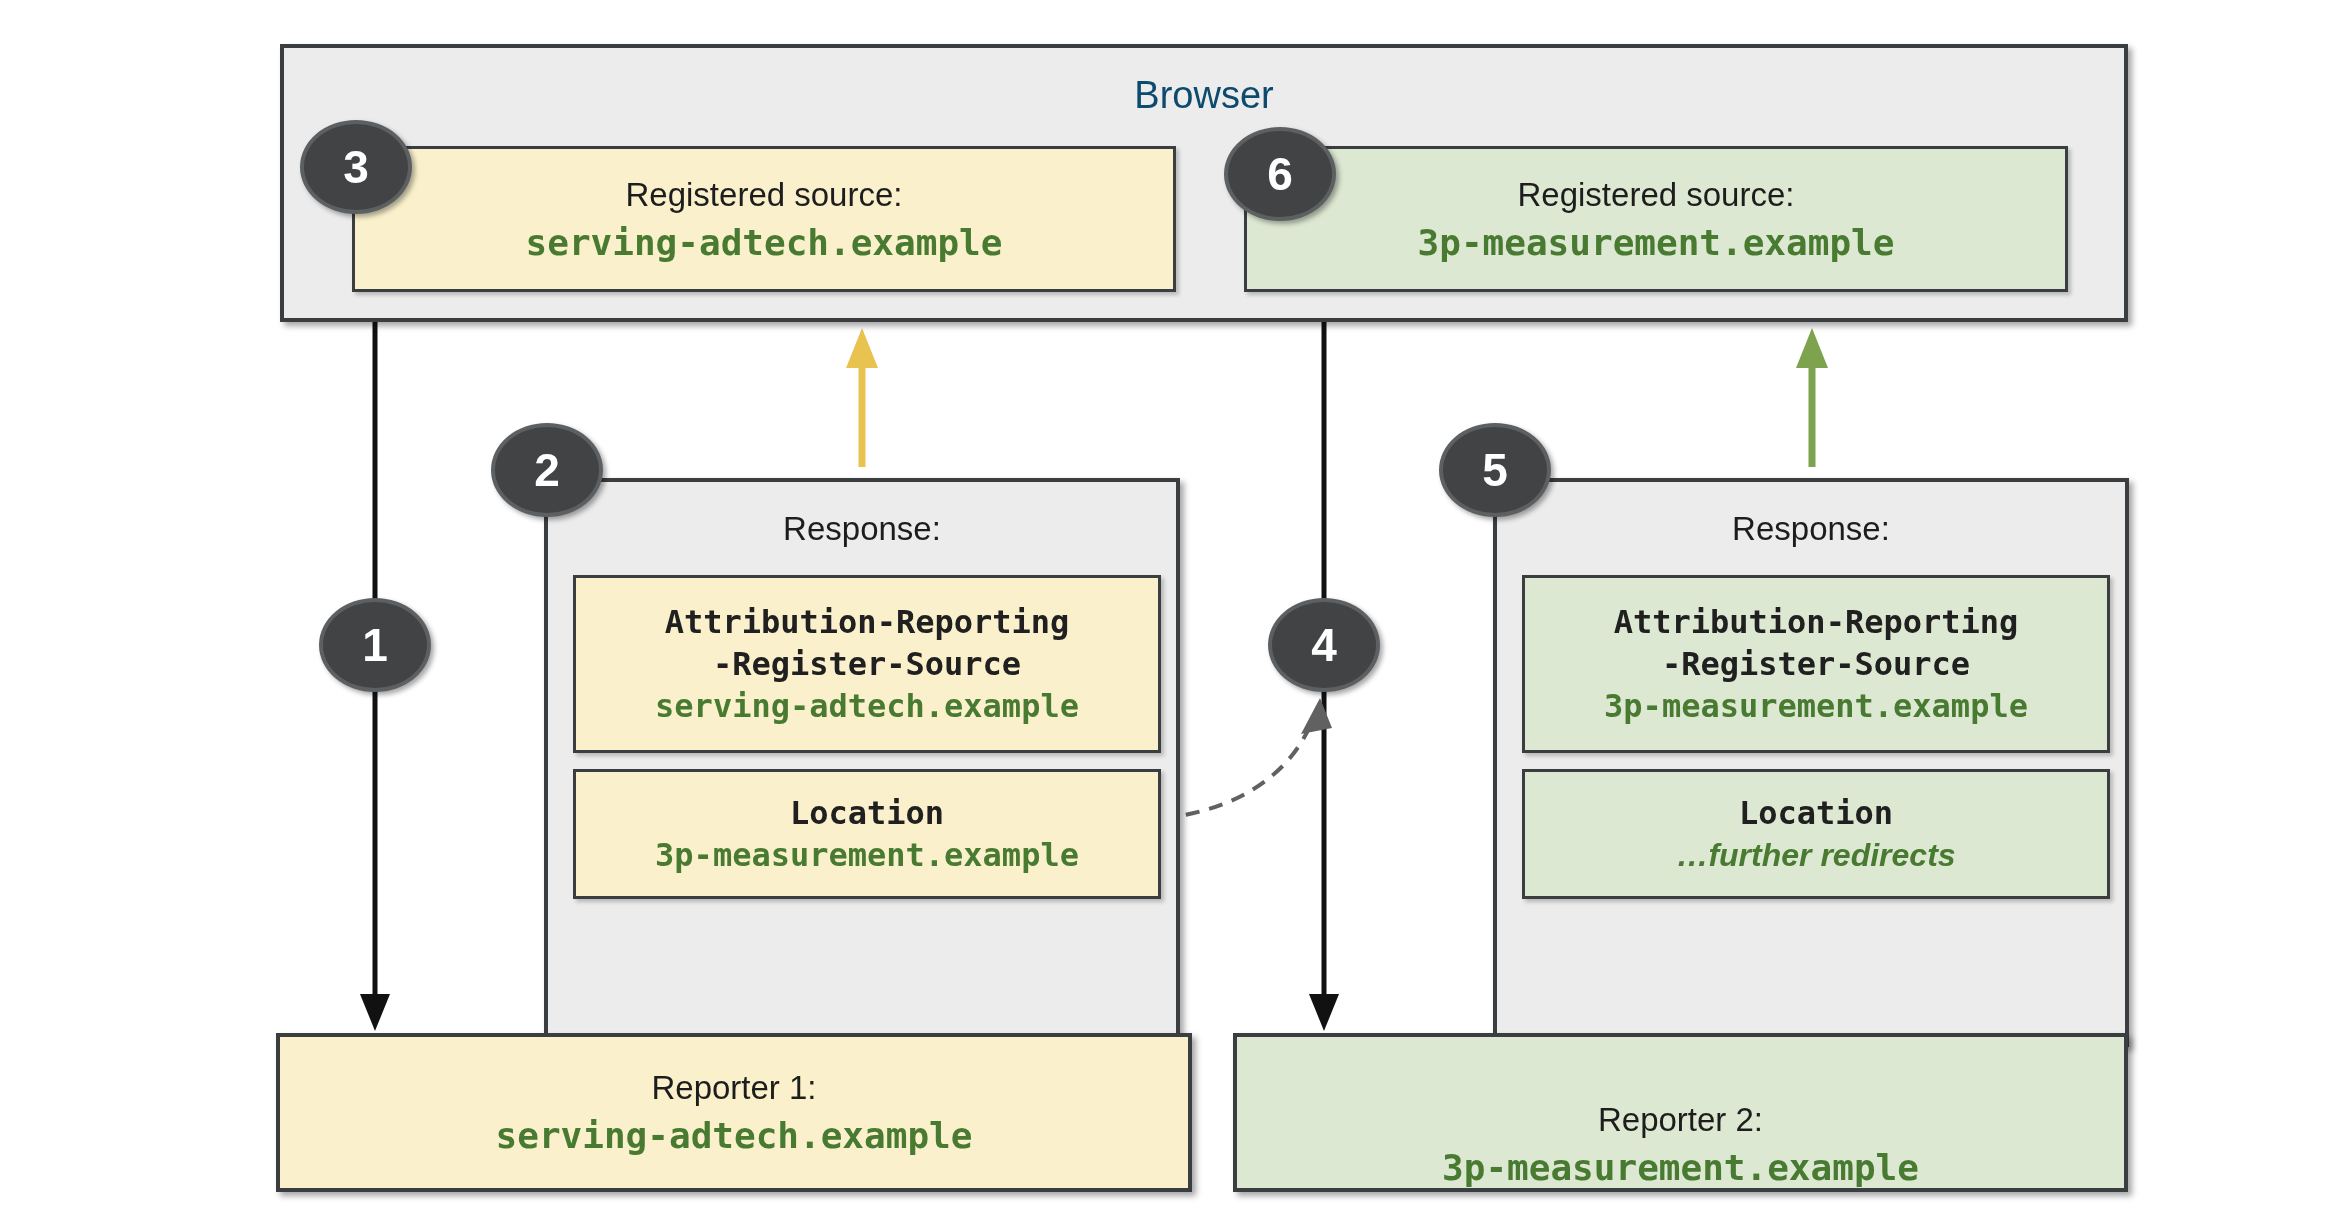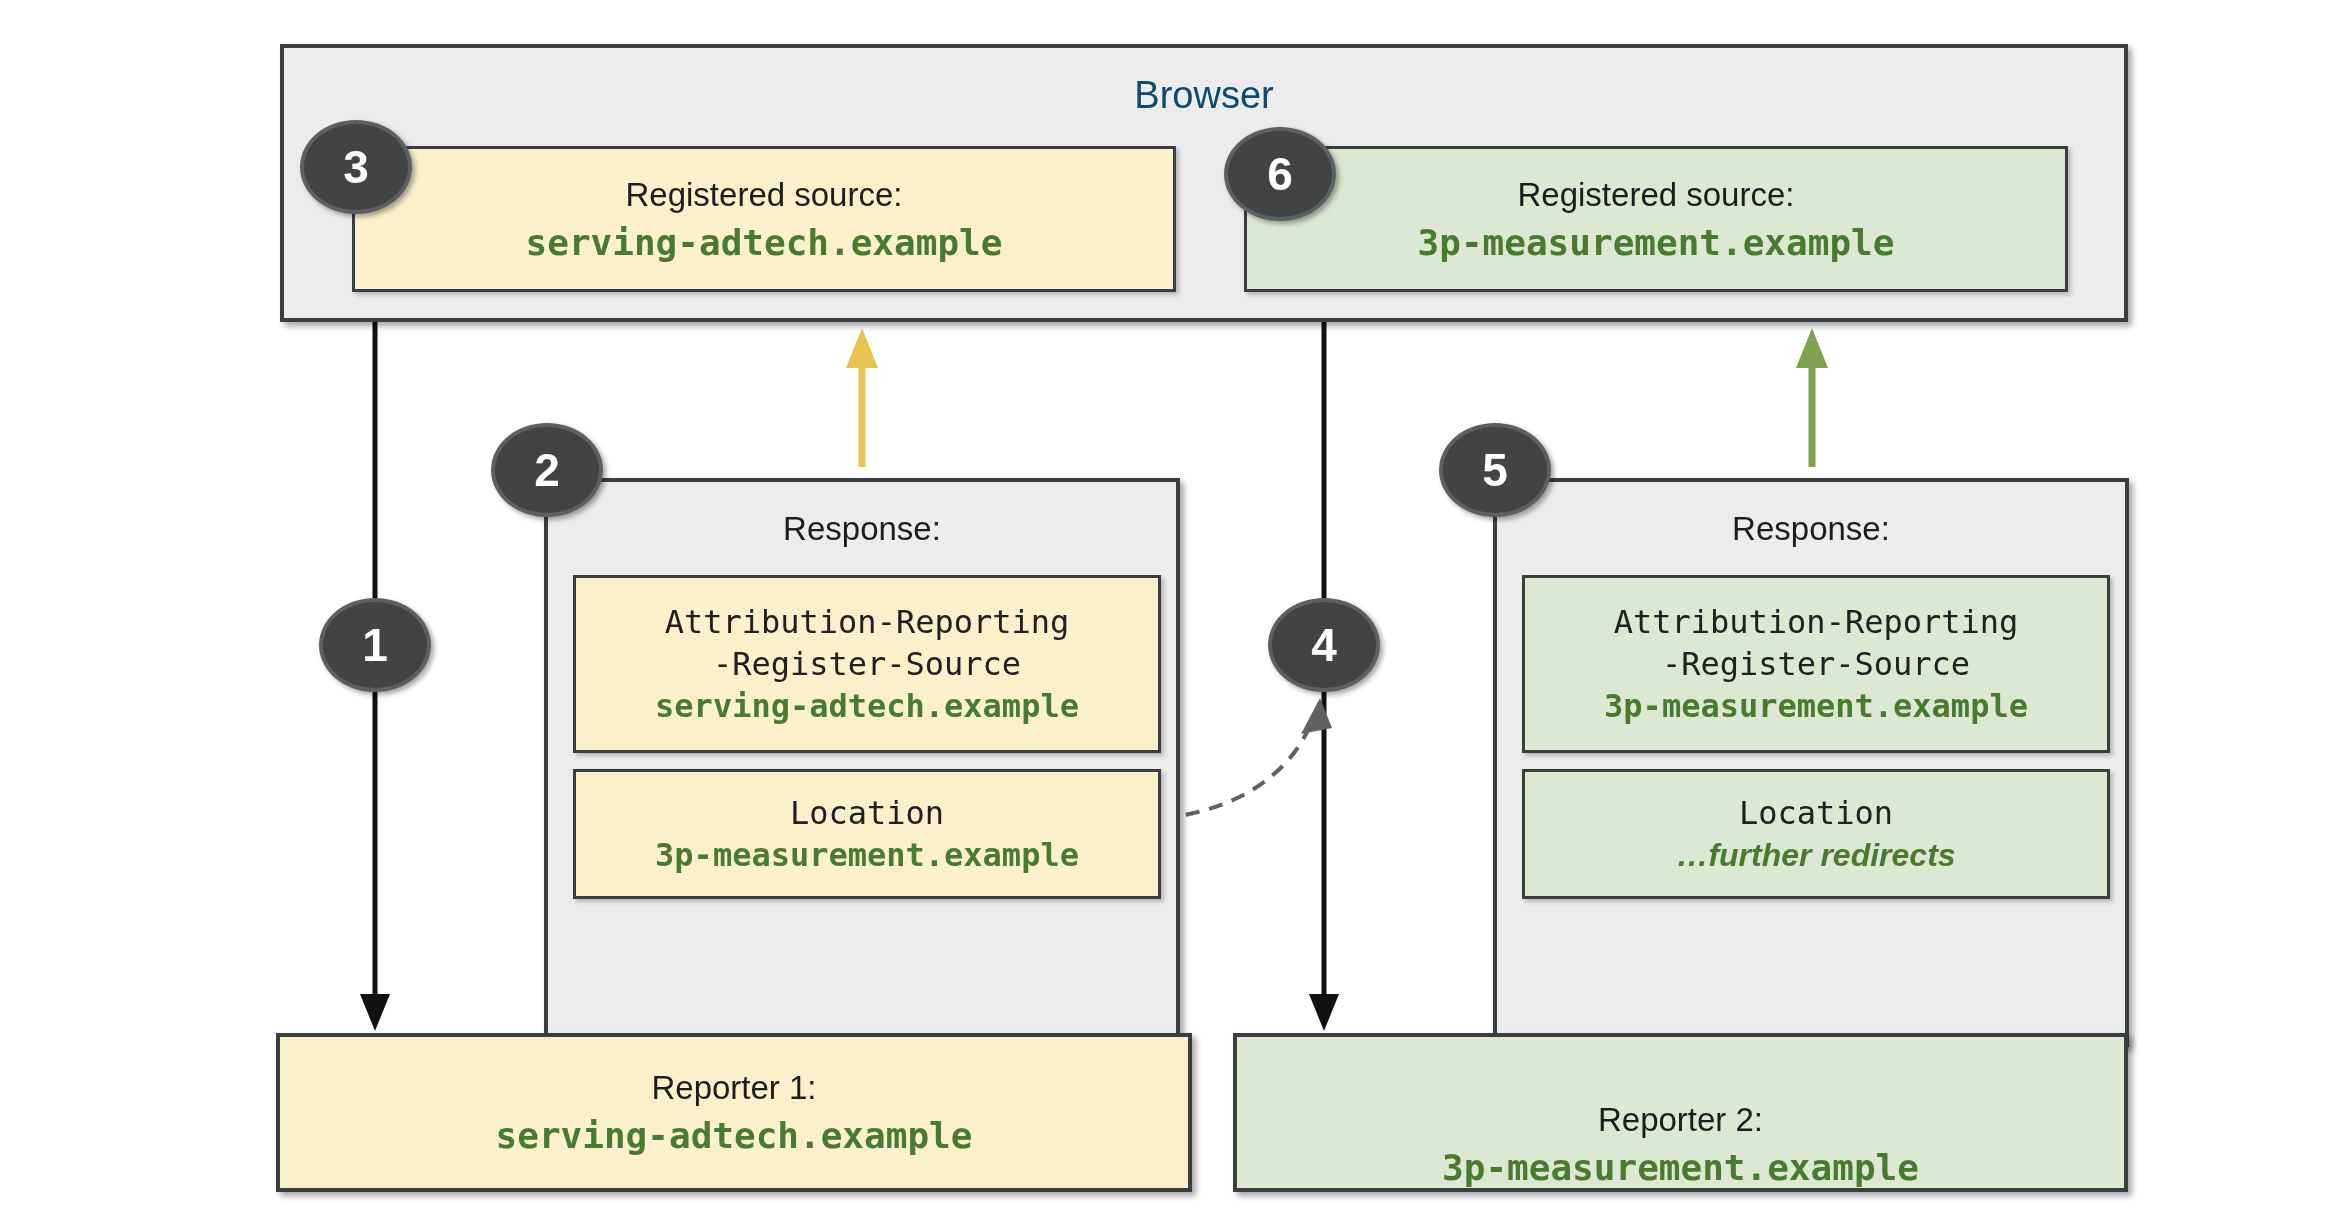--- a/index.html
+++ b/index.html
@@ -39,21 +39,21 @@
     font-size:36px;color:var(--green-text);}
 
   .response{top:478px;width:636px;height:569px;}
   .response-1{left:544px;}
   .response-2{left:1493px;}
   .response-label{position:absolute;left:0;top:28px;width:100%;text-align:center;font-size:33px;}
   .hblock{position:absolute;left:25px;width:588px;display:flex;flex-direction:column;
     align-items:center;justify-content:center;}
   .hblock-a{top:93px;height:178px;}
   .hblock-b{top:287px;height:130px;}
-  .mono-line{font-family:"DejaVu Sans Mono", monospace;font-size:32px;line-height:42px;color:#202020;}
+  .mono-line{font-family:"DejaVu Sans Mono", monospace;font-size:32px;line-height:42px;color:#202020;font-weight:bold;}
   .mono-green{font-family:"DejaVu Sans Mono", monospace;font-weight:700;
     font-size:32px;line-height:42px;color:var(--green-text);}
   .redirects{font-family:"Liberation Sans", sans-serif;font-style:italic;font-weight:700;
     font-size:32px;line-height:42px;color:var(--green-text);}
 
   .reporter{top:1033px;height:159px;display:flex;flex-direction:column;
     align-items:center;justify-content:center;gap:8px;}
   .reporter-1{left:276px;width:916px;}
   .reporter-2{left:1233px;width:895px;justify-content:flex-end;}
 

